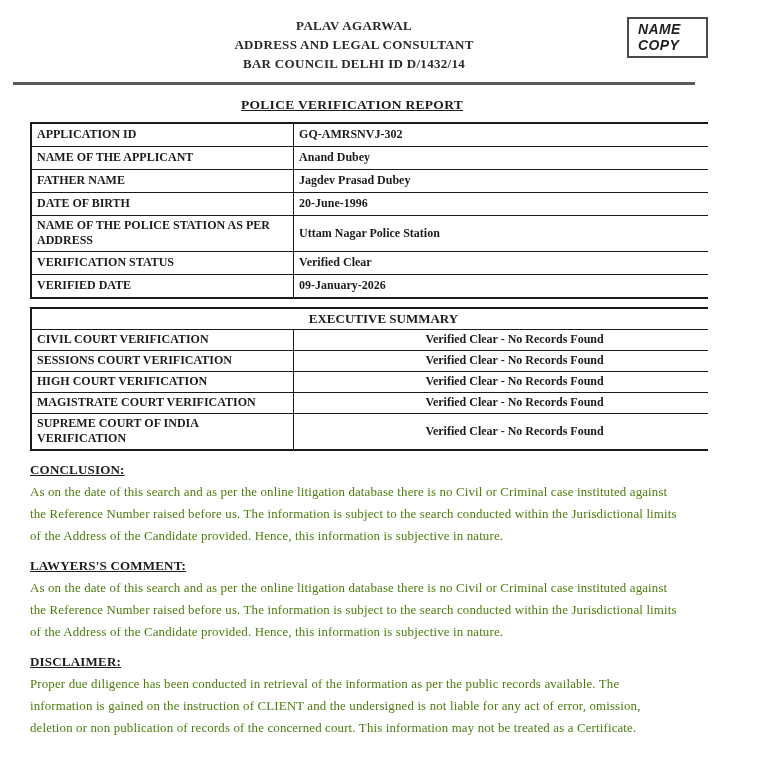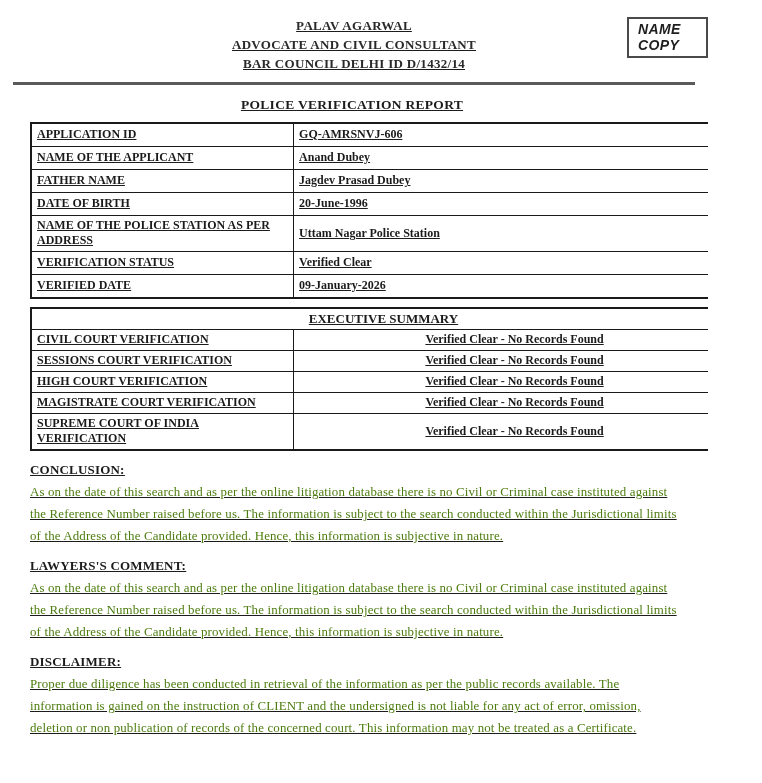--- a/index.html
+++ b/index.html
@@ -3,21 +3,20 @@
 <meta charset="utf-8">
 <style>
   html,body{margin:0;padding:0;background:#ffffff;}
   .page{
     position:relative;
     width:708px;height:783px;
     background:#ffffff;
     font-family:"Liberation Serif", serif;
     color:#1c1c1c;
     overflow:hidden;
-    text-decoration:underline;
   }
   
   .letterhead{
     padding-top:16px;
     text-align:center;
     font-weight:bold;
     font-size:13px;
     line-height:19px;
     letter-spacing:.3px;
     color:#2a2a2a;
@@ -95,35 +94,35 @@
     margin:0;
   }
 </style>
 </head>
 <body>
 
 <div class="page">
 
   <div class="letterhead">
     <div>PALAV AGARWAL</div>
-    <div>ADVOCATE AND CIVIL CONSULTANT</div>
+    <div>ADDRESS AND LEGAL CONSULTANT</div>
     <div>BAR COUNCIL DELHI ID D/1432/14</div>
   </div>
 
   <div class="stamp">NAME COPY</div>
 
   <div class="rule"></div>
 
   <div class="report-title">POLICE VERIFICATION REPORT</div>
 
   <table class="doc details">
     <tbody>
       <tr>
         <td class="lbl">APPLICATION ID</td>
-        <td class="val">GQ-AMRSNVJ-606</td>
+        <td class="val">GQ-AMRSNVJ-302</td>
       </tr>
       <tr>
         <td class="lbl">NAME OF THE APPLICANT</td>
         <td class="val">Anand Dubey</td>
       </tr>
       <tr>
         <td class="lbl">FATHER NAME</td>
         <td class="val">Jagdev Prasad Dubey</td>
       </tr>
       <tr>

